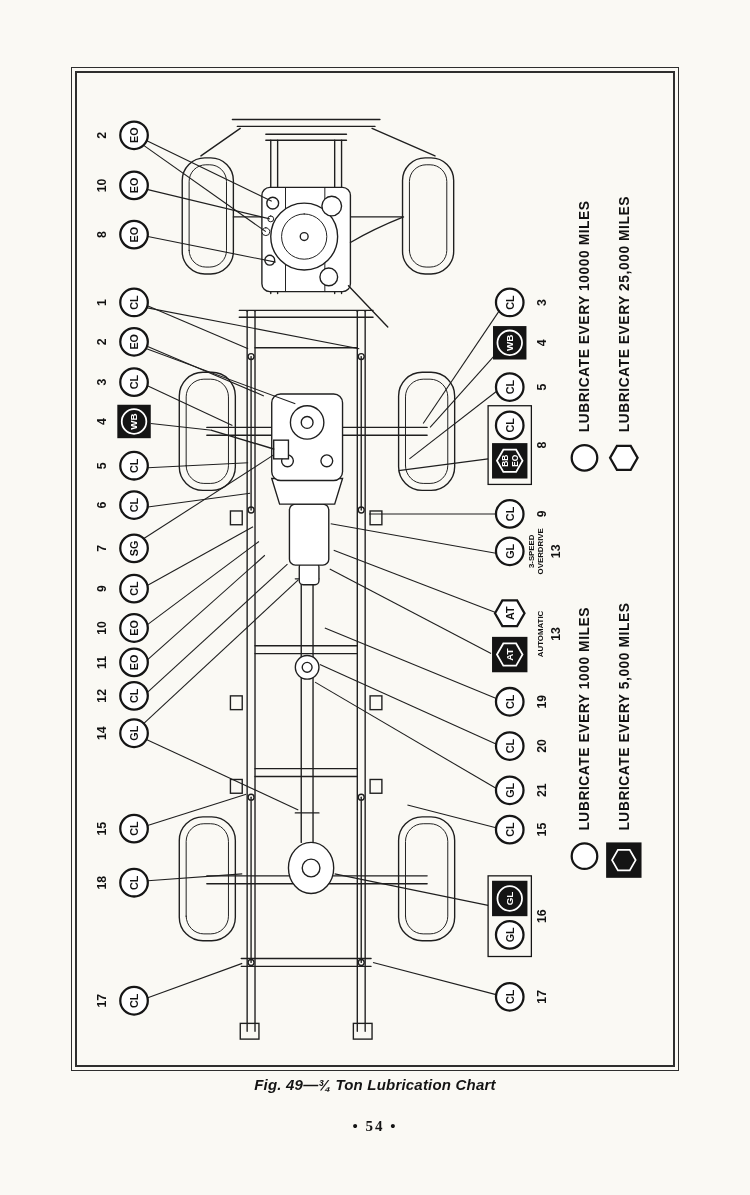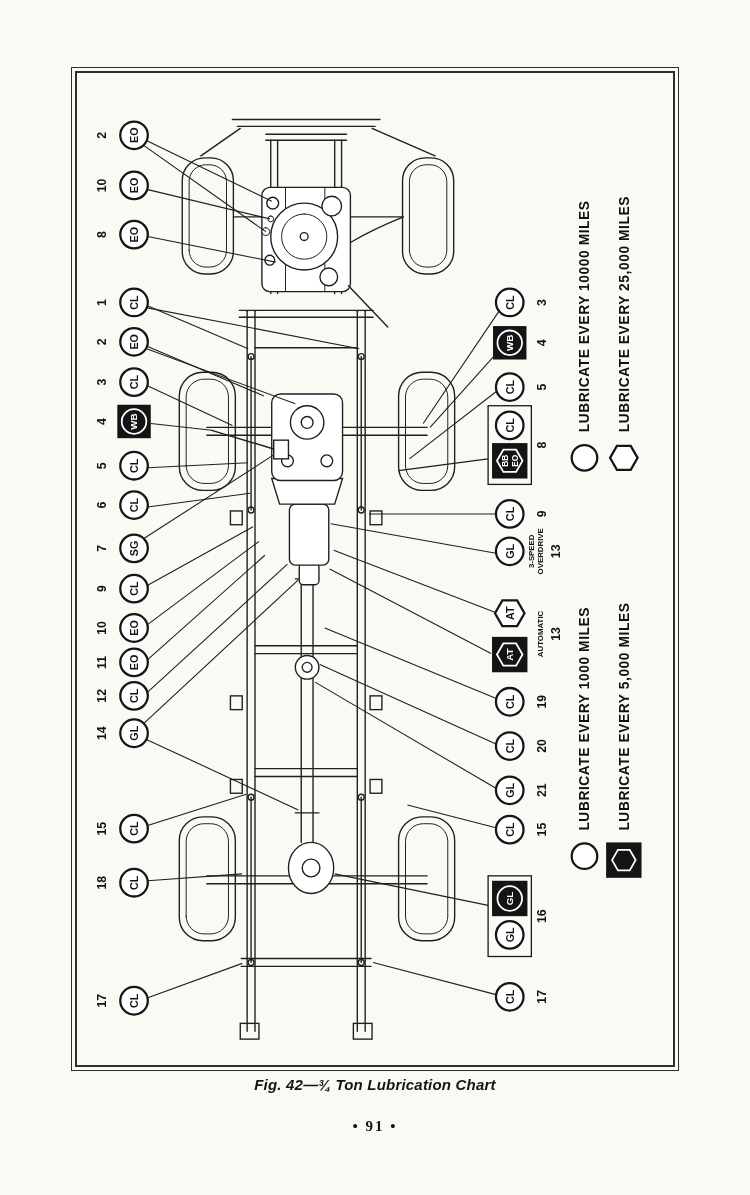--- a/index.html
+++ b/index.html
@@ -396,14 +396,14 @@
       <text class="legtext" x="639" y="521">LUBRICATE EVERY 10000 MILES</text>
       <polygon class="cshape" transform="translate(613 556)" points="0,-14 12.1,-7 12.1,7 0,14 -12.1,7 -12.1,-7"></polygon>
       <text class="legtext" x="639" y="561">LUBRICATE EVERY 25,000 MILES</text>
     </g>
 
    </g>
   </svg>
  </div>
 </div>
 
-<div class="caption">Fig. 42—¾ Ton Lubrication Chart</div>
-<div class="pageno">• 91 •</div>
+<div class="caption">Fig. 49—¾ Ton Lubrication Chart</div>
+<div class="pageno">• 54 •</div>
 
 </body></html>

